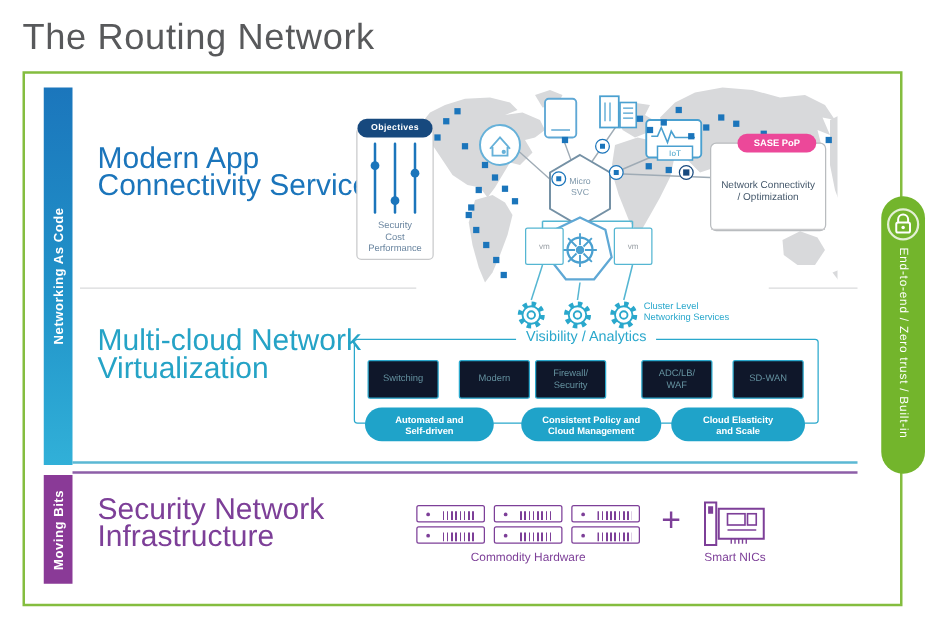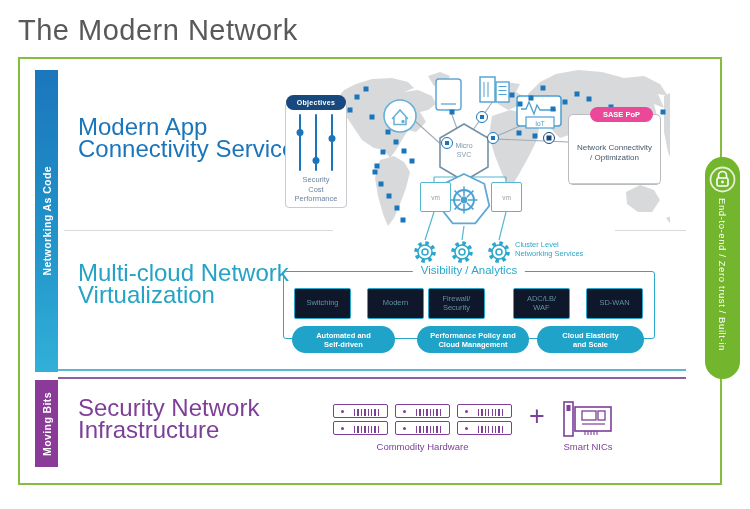--- a/index.html
+++ b/index.html
@@ -109,21 +109,21 @@
 
   
   .sec-pill{left:705px;top:157px;width:35px;height:222px;border-radius:18px;background:#73b52c;
             z-index:5;display:flex;flex-direction:column;align-items:center}
   .sec-pill .lock{margin-top:9px}
   .sec-pill span{writing-mode:vertical-rl;font-size:9.5px;color:#fff;letter-spacing:.6px;margin-top:5px}
 </style>
 </head>
 <body>
 
-<div class="abs page-title">The Modern Network</div>
+<div class="abs page-title">The Routing Network</div>
 
 <div class="abs frame"></div>
 
 <div class="abs rail rail-blue">
   <span>Networking As Code</span>
 </div>
 <div class="abs rail rail-purple">
   <span>Moving Bits</span>
 </div>
 
@@ -291,21 +291,21 @@
 </div>
 <div class="abs fn-box pre" style="left:294px">Switching</div>
 <div class="abs fn-box pre" style="left:367px">Modern</div>
 <div class="abs fn-box pre" style="left:428px">Firewall/
 Security</div>
 <div class="abs fn-box pre" style="left:513px">ADC/LB/
 WAF</div>
 <div class="abs fn-box pre" style="left:586px">SD-WAN</div>
 <div class="abs cap-pill pre" style="left:292px;width:103px">Automated and
 Self-driven</div>
-<div class="abs cap-pill pre" style="left:417px;width:112px">Performance Policy and
+<div class="abs cap-pill pre" style="left:417px;width:112px">Consistent Policy and
 Cloud Management</div>
 <div class="abs cap-pill pre" style="left:537px;width:107px">Cloud Elasticity
 and Scale</div>
 
 <div class="abs server-grid">
     <div class="srv">
       <i class="sdot"></i>
       <i class="svents"></i>
     </div>
     <div class="srv">

